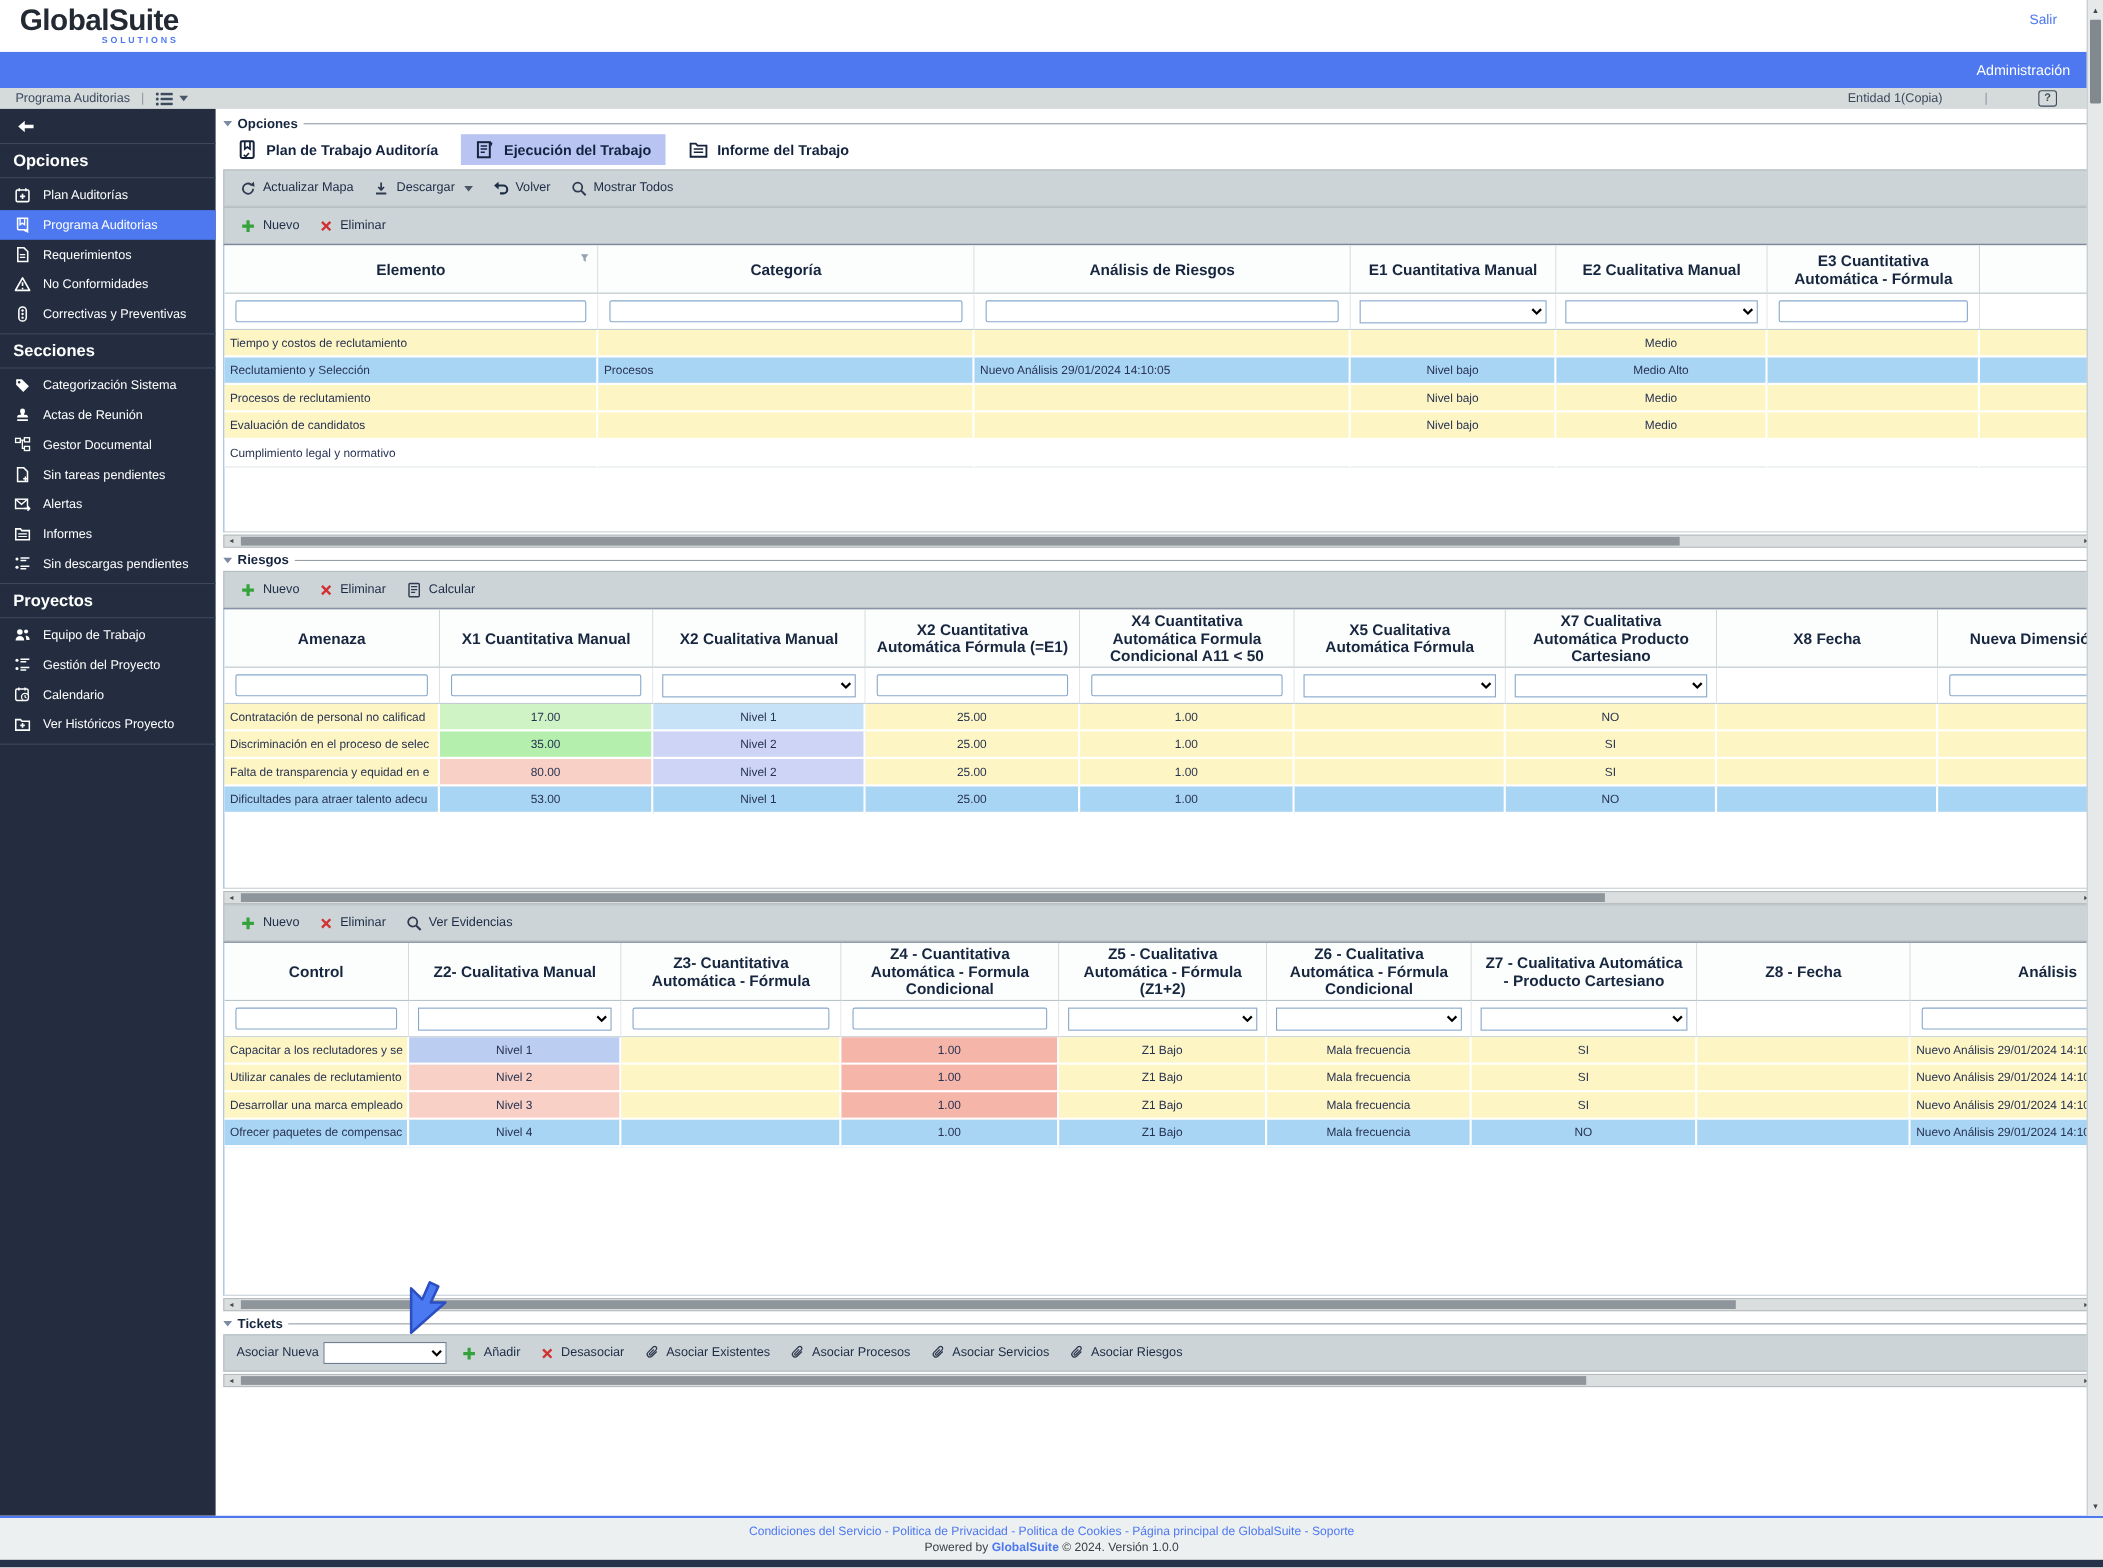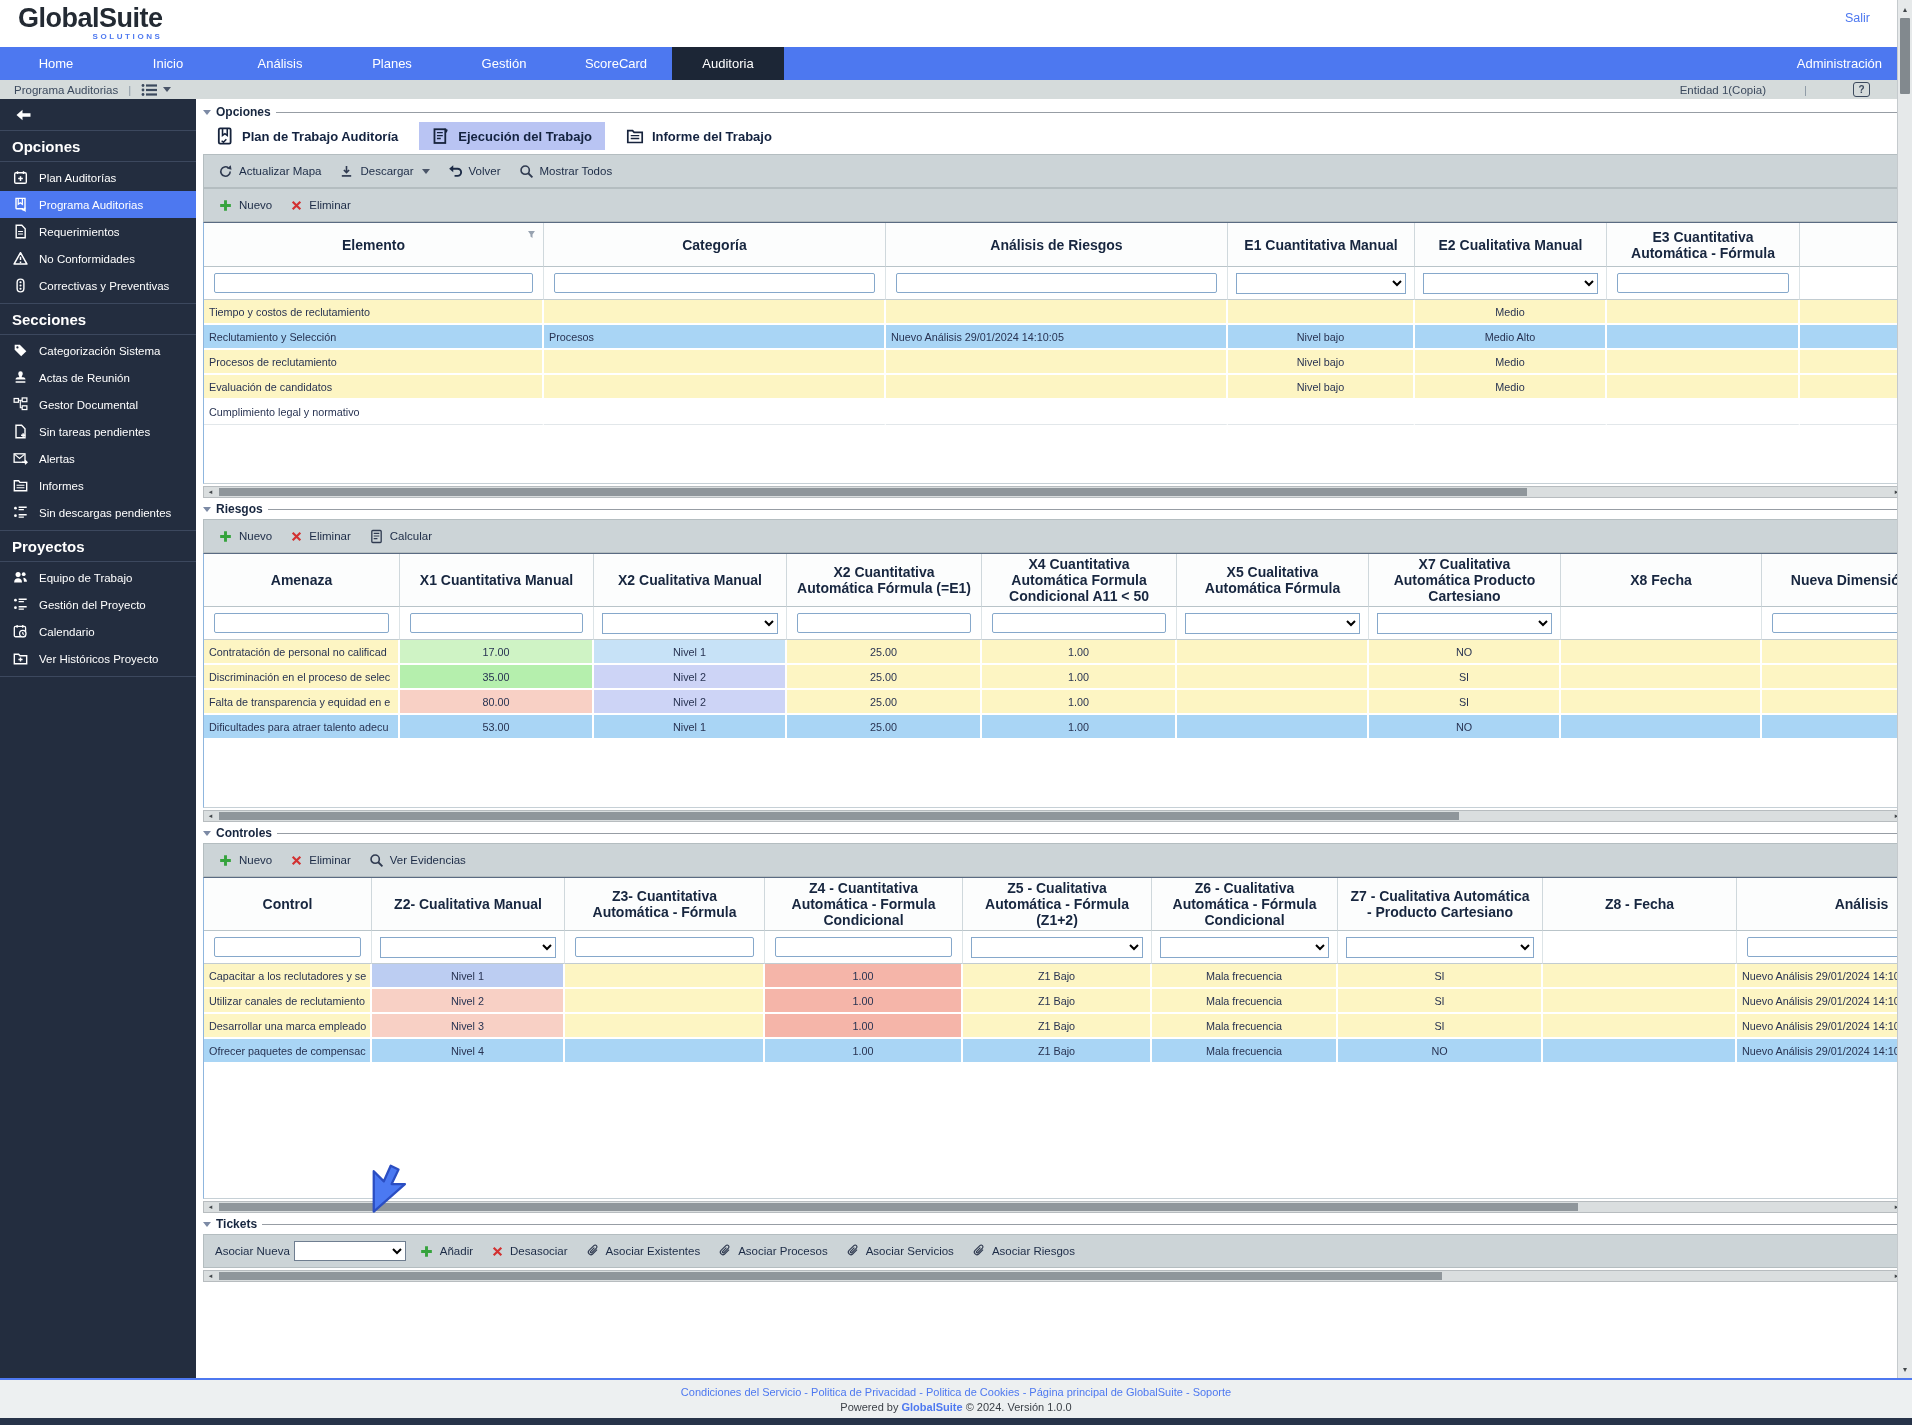--- a/index.html
+++ b/index.html
@@ -104,29 +104,20 @@
 
 <div class="topbar">
   <div class="logo">
     <span class="logo-main">GlobalSuite</span>
     <span class="logo-sub">SOLUTIONS</span>
   </div>
   <span class="logout">Salir</span>
 </div>
 
 <div class="navbar">
-  <div id="nav-items" style="display:flex;align-items:stretch;">
-      <div class="nav-item">Home</div>
-      <div class="nav-item">Inicio</div>
-      <div class="nav-item">Análisis</div>
-      <div class="nav-item">Planes</div>
-      <div class="nav-item">Gestión</div>
-      <div class="nav-item">ScoreCard</div>
-      <div class="nav-item active">Auditoria</div>
-    </div>
   <div class="nav-right">Administración</div>
 </div>
 
 <div class="crumbbar">
   <span>Programa Auditorias</span>
   <span class="crumb-sep">|</span>
   <span class="menu-ic">
     <svg viewBox="0 0 18 14" width="18" height="14">
       <circle cx="2" cy="2.5" r="1.4" fill="#3c4a5e"></circle>
         <rect x="5" y="1.4" width="11" height="2.2" fill="#3c4a5e"></rect>
@@ -635,25 +626,20 @@
             </tbody>
           </table>
         </div>
       </div>
     <div class="hscroll">
       <span class="arr l">◂</span>
       <span class="thumb th-73"></span>
       <span class="arr r">▸</span>
     </div>
 
-    <div class="legend">
-      <span class="tri"></span>
-      <span class="lbl">Controles</span>
-      <span class="rule"></span>
-    </div>
     <div class="bar" id="controles-actions">
         <div class="btn">
           <span class="ic">
             <svg viewBox="0 0 16 16" width="15" height="15">
               <path d="M8 2.3v11.4M2.3 8h11.4" stroke="#35a33c" stroke-width="3.1"></path>
             </svg>
           </span>
           <span>Nuevo</span>
         </div>
         <div class="btn">

